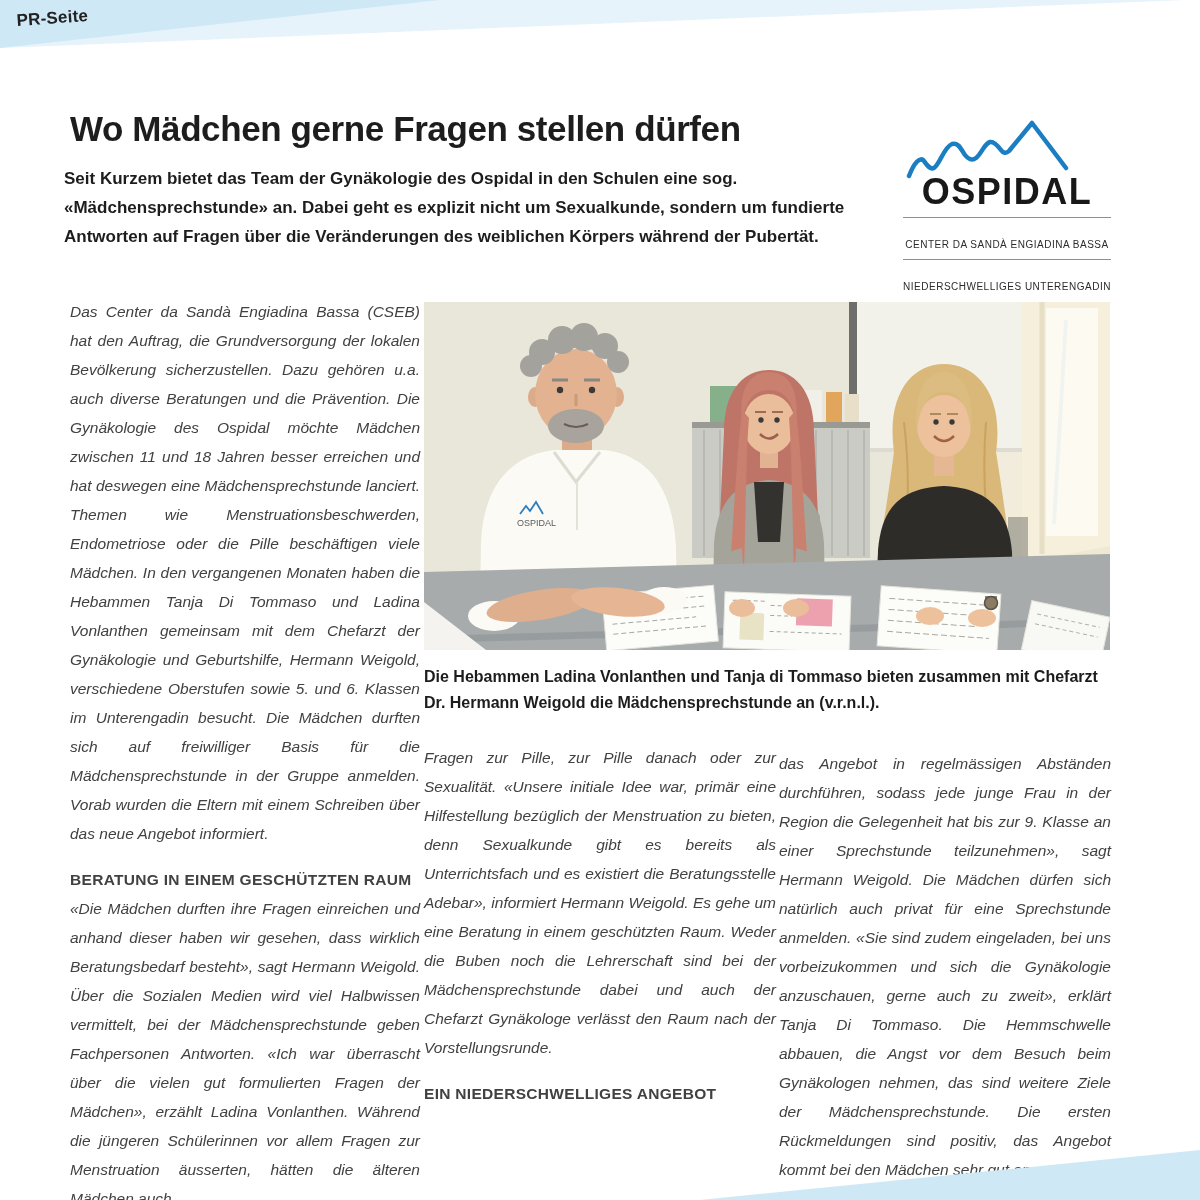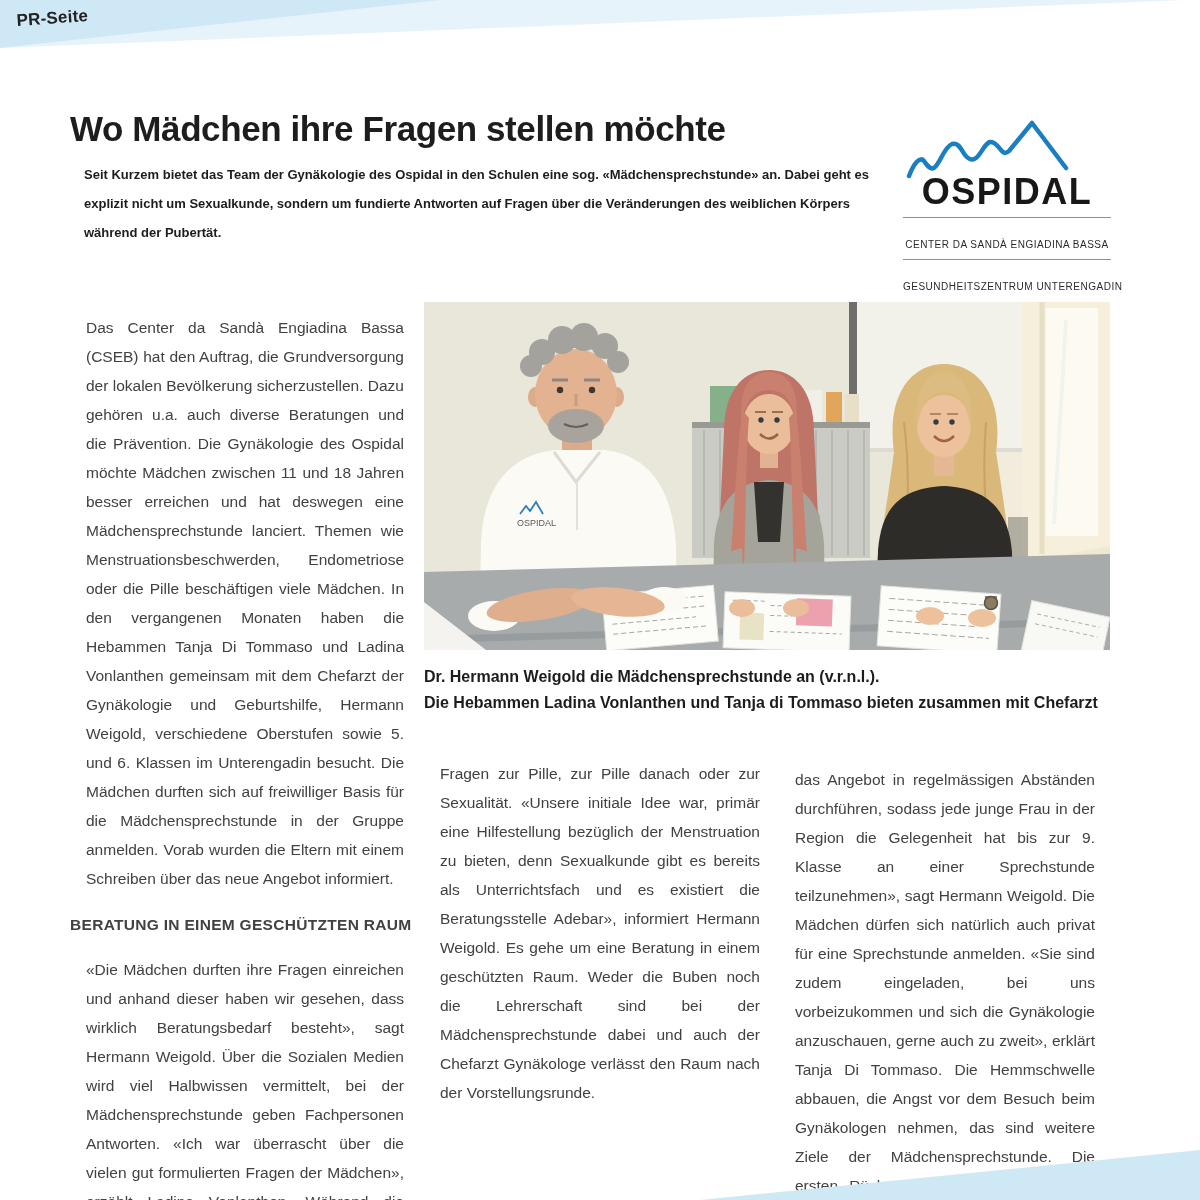--- a/index.html
+++ b/index.html
@@ -11,67 +11,67 @@
                 clip-path:polygon(0 0,100% 0,0 100%);}
   .banner-main{position:absolute;left:0;top:0;width:440px;height:48px;background:#cfe8f6;
                clip-path:polygon(0 0,100% 0,0 100%);}
   .pr-label{position:absolute;left:16px;top:11px;font-size:17px;font-weight:800;color:#222;
             transform:rotate(-4deg);transform-origin:left top;letter-spacing:.2px;}
   .bottom-wedge{position:absolute;left:700px;top:1150px;width:500px;height:50px;background:#cfe8f6;
                 clip-path:polygon(0 100%,100% 0,100% 100%);}
 
   
   .title{position:absolute;left:70px;top:86px;font-size:35px;font-weight:800;letter-spacing:-.4px;color:#1d1d1d;}
-  .lead{position:absolute;left:84px;top:147px;width:812px;font-size:13px;line-height:29px;
+  .lead{position:absolute;left:64px;top:147px;width:812px;font-size:17px;line-height:29px;
         font-weight:700;color:#1d1d1d;}
 
   
   .logo{position:absolute;left:903px;top:116px;width:208px;text-align:center;}
   .logo-word{font-size:36px;font-weight:800;letter-spacing:1.5px;color:#181818;margin-top:-16px;line-height:1;}
   .logo-rule{border:0;border-top:1.5px solid #8f8f8f;margin:7px 0 5px 0;}
   .logo-sub{font-size:10px;letter-spacing:.5px;color:#2b2b2b;white-space:nowrap;line-height:1.35;margin-top:20px;}
 
   
   .photo{position:absolute;left:424px;top:302px;width:686px;height:348px;overflow:hidden;}
   .photo svg{display:block;}
   .caption{position:absolute;left:424px;top:664px;width:704px;font-size:16px;line-height:26px;
            font-weight:700;color:#1c1c1c;}
 
   
   .col{position:absolute;font-size:15.5px;line-height:29px;color:#414141;text-align:justify;}
   .col1{left:70px;top:297px;width:350px;}
   .col2{left:424px;top:743px;width:352px;}
   .col3{left:779px;top:749px;width:332px;}
-  .col p{margin:16px;}
+  .col p{margin:0;font-style:italic;}
   .sec-heading{margin:17px 0 0 0;font-size:15.5px;font-weight:700;letter-spacing:.3px;
                text-align:left;line-height:29px;color:#414141;}
 </style>
 </head>
 <body>
 
 <div class="page">
 
   <div class="banner-light"></div>
   <div class="banner-main"></div>
   <div class="pr-label">PR-Seite</div>
 
-  <h1 class="title">Wo Mädchen ihre Fragen stellen möchte</h1>
+  <h1 class="title">Wo Mädchen gerne Fragen stellen dürfen</h1>
   <p class="lead">Seit Kurzem bietet das Team der Gynäkologie des Ospidal in den Schulen eine sog. «Mädchensprechstunde» an. Dabei geht es explizit nicht um Sexualkunde, sondern um fundierte Antworten auf Fragen über die Veränderungen des weiblichen Körpers während der Pubertät.</p>
 
   <div class="logo">
     <svg width="208" height="70" viewBox="0 0 208 70">
       <path d="M6,60 C11,47 17,40 21,45 C24,49 27,54 31,52 C37,48 41,31 49,28 C55,26 58,33 62,39
                C65,43 69,45 73,42 C79,37 81,28 87,26 C91,25 95,30 98,34 C100,37 103,38 106,35
                L129,7 L163,52" fill="none" stroke="#1b7ec2" stroke-width="4.5" stroke-linecap="round" stroke-linejoin="round"></path>
     </svg>
     <div class="logo-word">OSPIDAL</div>
     <hr class="logo-rule">
     <div class="logo-sub">CENTER DA SANDÀ ENGIADINA BASSA</div>
     <hr class="logo-rule">
-    <div class="logo-sub">GESUNDHEITSZENTRUM UNTERENGADIN</div>
+    <div class="logo-sub">NIEDERSCHWELLIGES UNTERENGADIN</div>
   </div>
 
   <div class="photo">
     <svg width="686" height="348" viewBox="0 0 686 348">
 
       <g>
         <rect width="686" height="348" fill="#e9e6da"></rect>
         <rect x="555" width="131" height="348" fill="#f1ecdb"></rect>
         <rect x="0" y="296" width="62" height="6" fill="#dcd9cc"></rect>
       </g>
@@ -233,32 +233,33 @@
         <ellipse cx="558" cy="316" rx="14" ry="9" fill="#edc19c"></ellipse>
         <g>
           <rect x="561" y="294" width="12" height="8" fill="#8a8277"></rect>
           <circle cx="567" cy="301" r="6.5" fill="#8a7b62" stroke="#5a5248" stroke-width="1.5"></circle>
         </g>
       </g>
     </svg>
   </div>
 
   <div class="caption">
+    <div>Die Hebammen Ladina Vonlanthen und Tanja di Tommaso bieten zusammen mit Chefarzt</div>
     <div>Dr. Hermann Weigold die Mädchensprechstunde an (v.r.n.l.).</div>
-    <div>Die Hebammen Ladina Vonlanthen und Tanja di Tommaso bieten zusammen mit Chefarzt</div>
   </div>
 
   <div class="col col1">
     <p>Das Center da Sandà Engiadina Bassa (CSEB) hat den Auftrag, die Grundversorgung der lokalen Bevölkerung sicherzustellen. Dazu gehören u.a. auch diverse Beratungen und die Prävention. Die Gynäkologie des Ospidal möchte Mädchen zwischen 11 und 18 Jahren besser erreichen und hat deswegen eine Mädchensprechstunde lanciert. Themen wie Menstruationsbeschwerden, Endometriose oder die Pille beschäftigen viele Mädchen. In den vergangenen Monaten haben die Hebammen Tanja Di Tommaso und Ladina Vonlanthen gemeinsam mit dem Chefarzt der Gynäkologie und Geburtshilfe, Hermann Weigold, verschiedene Oberstufen sowie 5. und 6. Klassen im Unterengadin besucht. Die Mädchen durften sich auf freiwilliger Basis für die Mädchensprechstunde in der Gruppe anmelden. Vorab wurden die Eltern mit einem Schreiben über das neue Angebot informiert.</p>
     <h2 class="sec-heading">BERATUNG IN EINEM GESCHÜTZTEN RAUM</h2>
     <p>«Die Mädchen durften ihre Fragen einreichen und anhand dieser haben wir gesehen, dass wirklich Beratungsbedarf besteht», sagt Hermann Weigold. Über die Sozialen Medien wird viel Halbwissen vermittelt, bei der Mädchensprechstunde geben Fachpersonen Antworten. «Ich war überrascht über die vielen gut formulierten Fragen der Mädchen», erzählt Ladina Vonlanthen. Während die jüngeren Schülerinnen vor allem Fragen zur Menstruation äusserten, hätten die älteren Mädchen auch</p>
   </div>
 
   <div class="col col2">
     <p>Fragen zur Pille, zur Pille danach oder zur Sexualität. «Unsere initiale Idee war, primär eine Hilfestellung bezüglich der Menstruation zu bieten, denn Sexualkunde gibt es bereits als Unterrichtsfach und es existiert die Beratungsstelle Adebar», informiert Hermann Weigold. Es gehe um eine Beratung in einem geschützten Raum. Weder die Buben noch die Lehrerschaft sind bei der Mädchensprechstunde dabei und auch der Chefarzt Gynäkologe verlässt den Raum nach der Vorstellungsrunde.</p>
+    <h2 class="sec-heading">EIN NIEDERSCHWELLIGES ANGEBOT</h2>
   </div>
 
   <div class="col col3">
     <p>das Angebot in regelmässigen Abständen durchführen, sodass jede junge Frau in der Region die Gelegenheit hat bis zur 9. Klasse an einer Sprechstunde teilzunehmen», sagt Hermann Weigold. Die Mädchen dürfen sich natürlich auch privat für eine Sprechstunde anmelden. «Sie sind zudem eingeladen, bei uns vorbeizukommen und sich die Gynäkologie anzuschauen, gerne auch zu zweit», erklärt Tanja Di Tommaso. Die Hemmschwelle abbauen, die Angst vor dem Besuch beim Gynäkologen nehmen, das sind weitere Ziele der Mädchensprechstunde. Die ersten Rückmeldungen sind positiv, das Angebot kommt bei den Mädchen sehr gut an.</p>
   </div>
 
   <div class="bottom-wedge"></div>
 
 </div>
 

